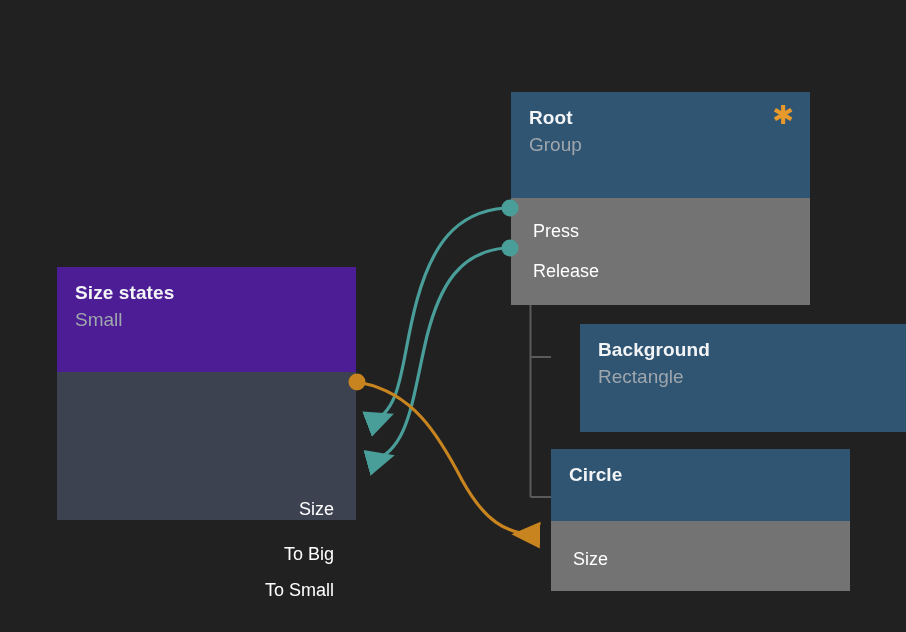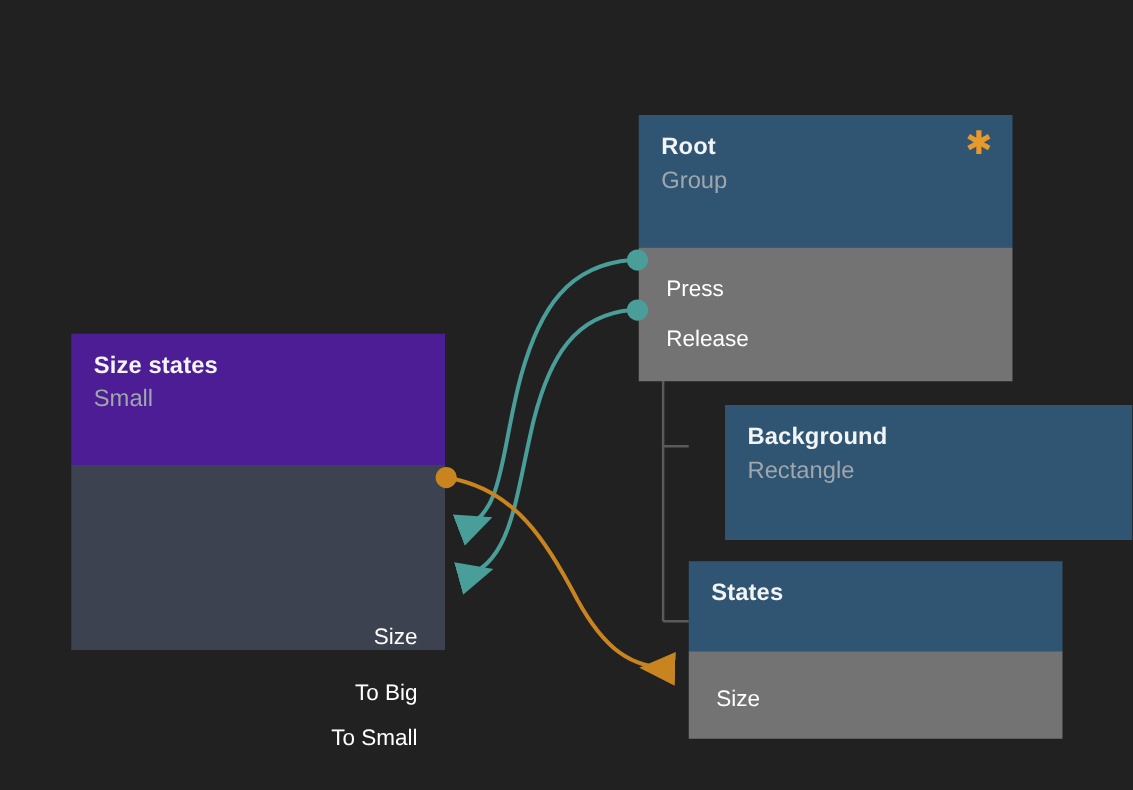--- a/index.html
+++ b/index.html
@@ -133,21 +133,21 @@
 
   <div class="node node-blue" style="left:580px; top:302px; width:342px; height:108px;">
     <div class="node-header" style="height:108px;">
       <div class="node-title">Background</div>
       <div class="node-subtitle">Rectangle</div>
     </div>
   </div>
 
   <div class="node node-blue" style="left:551px; top:427px; width:299px; height:142px;">
     <div class="node-header" style="height:72px;">
-      <div class="node-title">States</div>
+      <div class="node-title">Circle</div>
     </div>
     <div class="node-body" style="height:70px;">
       <div class="port-row left" style="top:28px;">Size</div>
     </div>
   </div>
 
   <svg id="edge-layer" width="906" height="632" viewBox="0 0 906 632">
     <defs>
       <marker id="arrow-teal" markerWidth="9" markerHeight="9" refX="8" refY="4.5" orient="auto" markerUnits="strokeWidth">
         <path d="M 0 4.5 L 9 0.3 L 9 8.7 Z" fill="#4a9e9a"></path>

